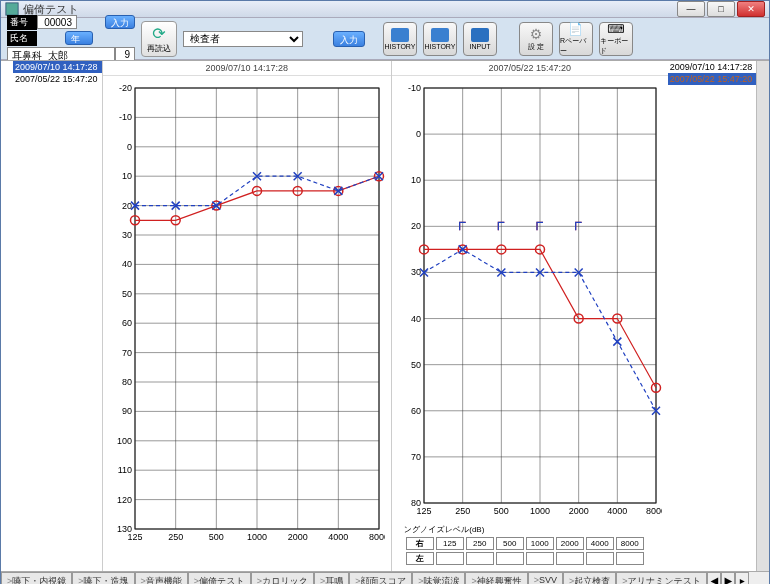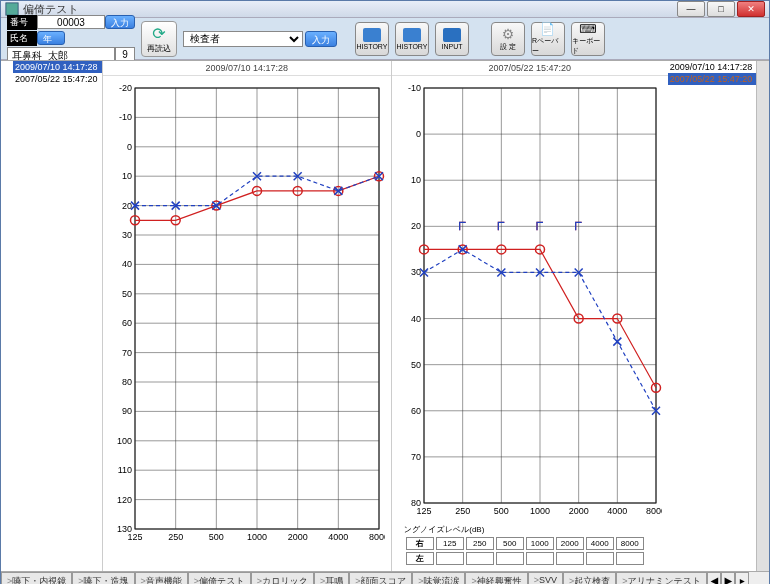--- a/index.html
+++ b/index.html
@@ -7,23 +7,23 @@
 .window { width: 770px; height: 584px; border: 1px solid #5a7aa8; background: #f0f0f0; display: flex; flex-direction: column; }
 .titlebar { height: 22px; background: linear-gradient(#e8eef8,#cfd9e8); display: flex; align-items: center; padding: 0 4px; border-bottom: 1px solid #aab; }
 .titlebar .icon { width: 14px; height: 14px; margin-right: 4px; }
 .titlebar .title { flex: 1; font-size: 11px; color: #333; }
 .winbtn { width: 28px; height: 16px; margin-left: 2px; border: 1px solid #888; border-radius: 2px; display: flex; align-items: center; justify-content: center; font-size: 9px; background: linear-gradient(#f8f8f8,#ddd); }
 .winbtn.close { background: linear-gradient(#f08080,#d03030); color: #fff; border-color: #a02020; }
 .toolbar { height: 42px; background: #d4e2f0; border-bottom: 1px solid #aab; display: flex; align-items: center; padding: 2px 6px; gap: 6px; }
 .pinfo { width: 128px; }
 .prow { display: flex; margin-bottom: 1px; }
 .plabel { background: #000; color: #fff; font-size: 9px; padding: 1px 3px; width: 30px; }
-.pval { background: #fff; border: 1px solid #888; font-size: 10px; padding: 1px 4px; flex: 1; height: 14px; text-align: center; }
+.pval { background: #fff; border: 1px solid #888; font-size: 10px; padding: 1px 4px; flex: 1; height: 14px; text-align: right; }
 .pval.name { text-align: left; font-family: Liberation Mono, monospace; }
-.btnblue { background: linear-gradient(#6ab0ff,#3a80e0); color: #fff; border: 1px solid #2860b0; border-radius: 3px; padding: 1px 5px; font-size: 9px; height: 14px; }
+.btnblue { background: linear-gradient(#6ab0ff,#3a80e0); color: #fff; border: 1px solid #2860b0; border-radius: 3px; padding: 1px 5px; font-size: 9px; height: 14px; margin-left: 28px; }
 .age { width: 28px; font-size: 9px; }
 .bigbtn { width: 36px; height: 36px; border: 1px solid #999; border-radius: 4px; background: linear-gradient(#fff,#e0e0e0); display: flex; flex-direction: column; align-items: center; justify-content: center; font-size: 8px; }
 .bigbtn .ic { font-size: 16px; color: #2a8; }
 .dropdown { height: 16px; border: 1px solid #888; background: #fff; font-size: 10px; padding: 0 2px; width: 120px; }
 .datebox { border: 1px solid #bbb; background: #fff; width: 80px; height: 36px; display: flex; flex-direction: column; align-items: center; justify-content: center; font-size: 9px; }
 .tbtn { width: 34px; height: 34px; border: 1px solid #888; border-radius: 4px; background: linear-gradient(#f8f8f8,#d8d8d8); display: flex; flex-direction: column; align-items: center; justify-content: center; font-size: 7px; }
 .tbtn .ic { width: 18px; height: 14px; background: #3a80d0; border-radius: 2px; margin-bottom: 1px; }
 .tabs { height: 18px; background: #eee; display: flex; overflow: hidden; border-bottom: 1px solid #aaa; }
 .tab { border: 1px solid #999; background: #e8e8e8; font-size: 9px; padding: 2px 5px; white-space: nowrap; color: #333; }
 .tab.active { background: #40d060; }

